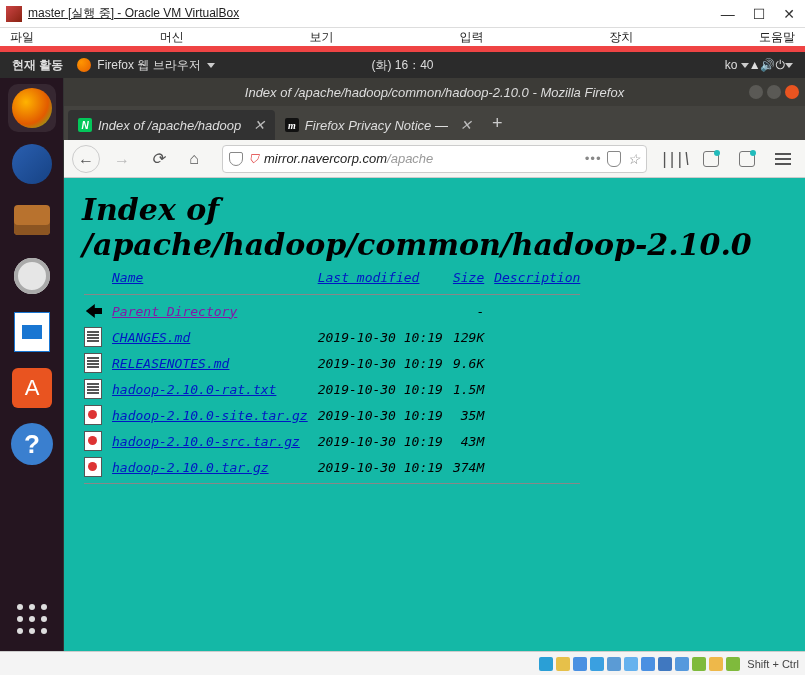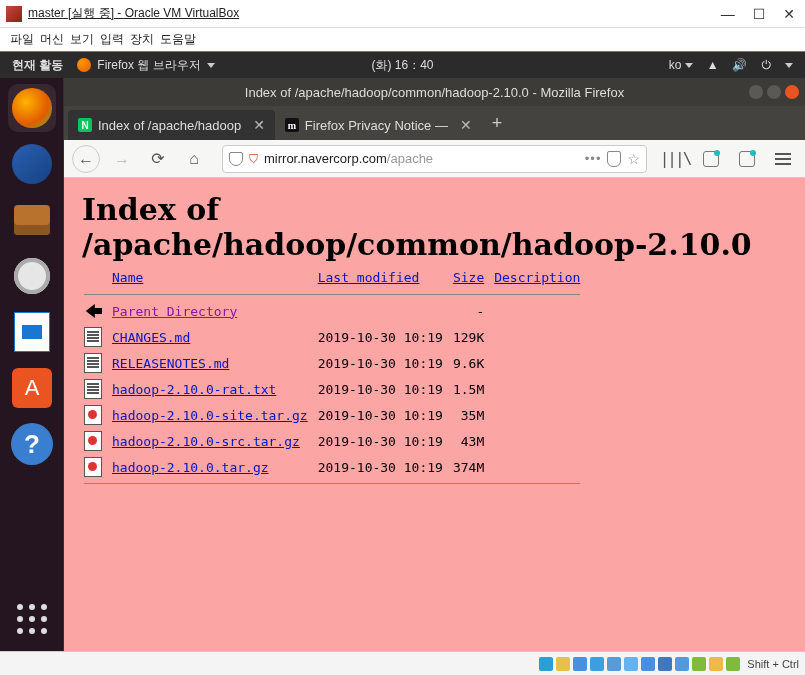--- a/index.html
+++ b/index.html
@@ -4,29 +4,29 @@
 <style>
 * { margin:0; padding:0; box-sizing:border-box; }
 body { font-family:"Segoe UI",Arial,sans-serif; font-size:13px; background:#fff; width:805px; height:675px; overflow:hidden; position:relative; }
 
 
 .vb-title { height:28px; background:#fff; display:flex; align-items:center; padding:0 6px; border-bottom:1px solid #ddd; }
 .vb-title .vb-icon { width:16px; height:16px; background:linear-gradient(135deg,#c44,#821); margin-right:6px; }
 .vb-title .label { flex:1; font-size:12px; color:#222;text-decoration:underline; }
 .vb-title .wc { display:flex; gap:18px; margin-right:4px; }
 .vb-title .wc span { font-size:14px; color:#333; cursor:default; }
-.vb-menu { height:24px; background:#fff; display:flex; align-items:center; gap:6px; padding:0 10px; font-size:12px; color:#222; border-bottom:1px solid #ef4444; }
+.vb-menu { height:24px; background:#fff; display:flex; align-items:center; gap:6px; padding:0 10px; font-size:12px; color:#222; border-bottom:6px solid #ef4444;justify-content:space-between; }
 
 
 .gnome-top { height:26px; background:#2b2b2b; color:#ddd; display:flex; align-items:center; font-size:12px; padding:0 12px; }
 .gnome-top .act { font-weight:bold; }
 .gnome-top .ff { display:flex; align-items:center; gap:6px; margin-left:14px; }
 .gnome-top .ff-icon { width:14px; height:14px; border-radius:50%; background:radial-gradient(circle at 30% 30%,#ff9500,#e66000); }
 .gnome-top .clock { position:absolute; left:50%; transform:translateX(-50%); }
-.gnome-top .right { margin-left:auto; display:flex; gap:14px; align-items:center; }
+.gnome-top .right { margin-left:auto; display:flex; align-items:center; }
 .tri-down { display:inline-block; width:0; height:0; border-left:4px solid transparent; border-right:4px solid transparent; border-top:5px solid #ccc; vertical-align:middle; }
 
 
 .guest { position:relative; height:573px; background:#4a1f3a; }
 
 
 .dock { position:absolute; left:0; top:0; width:64px; height:100%; background:rgba(30,20,28,0.85); display:flex; flex-direction:column; align-items:center; padding-top:6px; gap:8px; }
 .dock .item { width:48px; height:48px; border-radius:10px; display:flex; align-items:center; justify-content:center; }
 .dock .item.active { background:rgba(255,255,255,0.08); }
 .ic-ff { width:40px; height:40px; border-radius:50%; background:radial-gradient(circle at 35% 35%,#ffb300,#e25b00 60%,#7a2 90%); }
@@ -34,21 +34,21 @@
 .ic-files { width:36px; height:30px; background:#b8722e; border-radius:4px; box-shadow:inset 0 -10px 0 #8c5522; }
 .ic-rh { width:36px; height:36px; border-radius:50%; background:#e6e6e6; box-shadow:inset 0 0 0 4px #aaa; }
 .ic-lo { width:36px; height:40px; background:#fff; border:1px solid #1976d2; display:flex; align-items:center; justify-content:center; }
 .ic-lo::after{content:"";width:20px;height:14px;background:#1976d2;}
 .ic-sw { width:40px; height:40px; background:#e95420; border-radius:6px; display:flex; align-items:center; justify-content:center; color:#fff; font-size:22px; }
 .ic-help { width:42px; height:42px; border-radius:50%; background:#3a7fcf; color:#fff; display:flex; align-items:center; justify-content:center; font-size:26px; font-weight:bold; }
 .dock .apps { margin-top:auto; margin-bottom:12px; width:40px; height:40px; display:grid; grid-template-columns:repeat(3,6px); grid-template-rows:repeat(3,6px); gap:6px; justify-content:center; align-content:center; }
 .dock .apps span { width:6px; height:6px; background:#ddd; border-radius:50%; }
 
 
-.ff-win { position:absolute; left:64px; top:0; right:0; height:100%; background:#fca5a5; display:flex; flex-direction:column; box-shadow:-1px 0 0 #333; }
+.ff-win { position:absolute; left:64px; top:0; right:0; height:100%; background:#14b8a6; display:flex; flex-direction:column; box-shadow:-1px 0 0 #333;font-style:italic; }
 .ff-titlebar { height:28px; background:#3c3b37; color:#ddd; display:flex; align-items:center; justify-content:center; font-size:13px; position:relative; }
 .ff-titlebar .winctl { position:absolute; right:6px; display:flex; gap:4px; }
 .ff-titlebar .winctl span { width:14px; height:14px; border-radius:50%; background:#5a5955; display:inline-block; }
 .ff-titlebar .winctl span.close { background:#e95420; }
 
 .ff-tabs { height:34px; background:#44433f; display:flex; align-items:flex-end; padding-left:4px; }
 .tab { height:30px; display:flex; align-items:center; padding:0 10px; color:#ddd; font-size:13px; border-top-left-radius:4px; border-top-right-radius:4px; gap:6px; max-width:218px; }
 .tab.active { background:#323232; }
 .tab .x { margin-left:6px; font-size:14px; color:#bbb; }
 .tab .fav { width:14px; height:14px; background:#03c75a; border-radius:2px; display:flex; align-items:center; justify-content:center; color:#fff; font-size:10px; font-weight:bold; }

